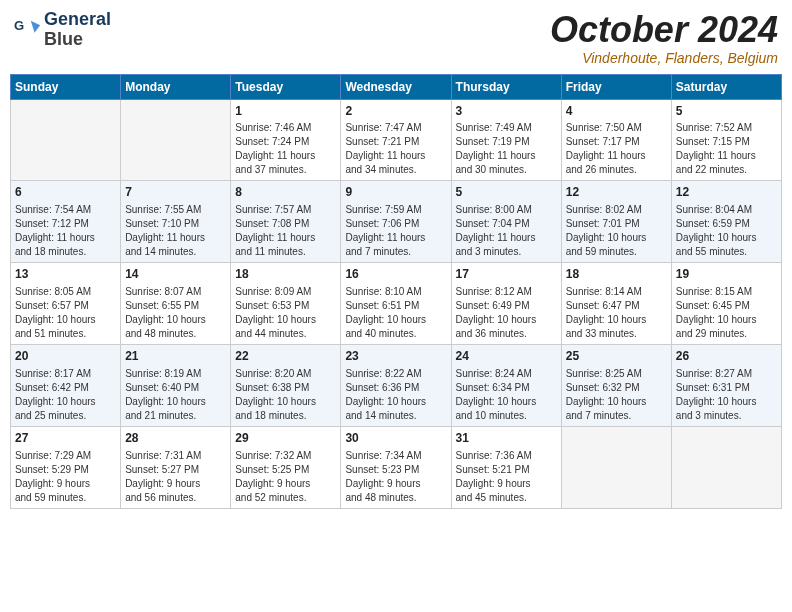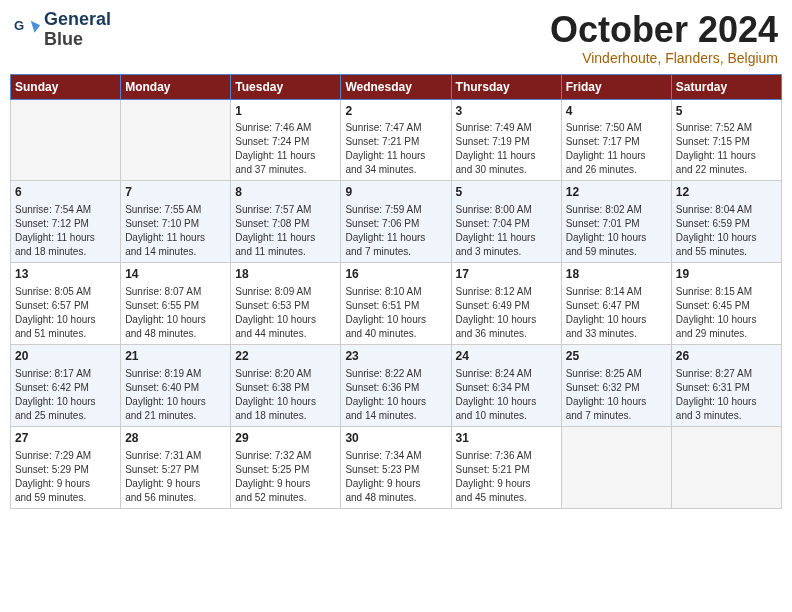--- a/index.html
+++ b/index.html
@@ -30,39 +30,40 @@
     .logo-text span {
       display: block;
     }
     .logo-icon {
       width: 28px;
       height: 28px;
       margin-right: 2px;
     }
     .title-block {
       text-align: right;
+      font-style: italic;
     }
     .month-title {
       font-size: 36px;
       font-weight: bold;
       color: #222;
       line-height: 1.1;
     }
     .subtitle {
       font-size: 14px;
       color: #a16207;
       text-align: right;
     }
     table {
       width: 100%;
       border-collapse: collapse;
       table-layout: fixed;
     }
     th {
-      background-color: #7f1d1d;
+      background-color: #0369a1;
       color: #fff;
       font-size: 12px;
       font-weight: bold;
       padding: 5px 4px;
       text-align: left;
       border: 1px solid #5580cc;
     }
     td {
       border: 1px solid #ccc;
       vertical-align: top;

